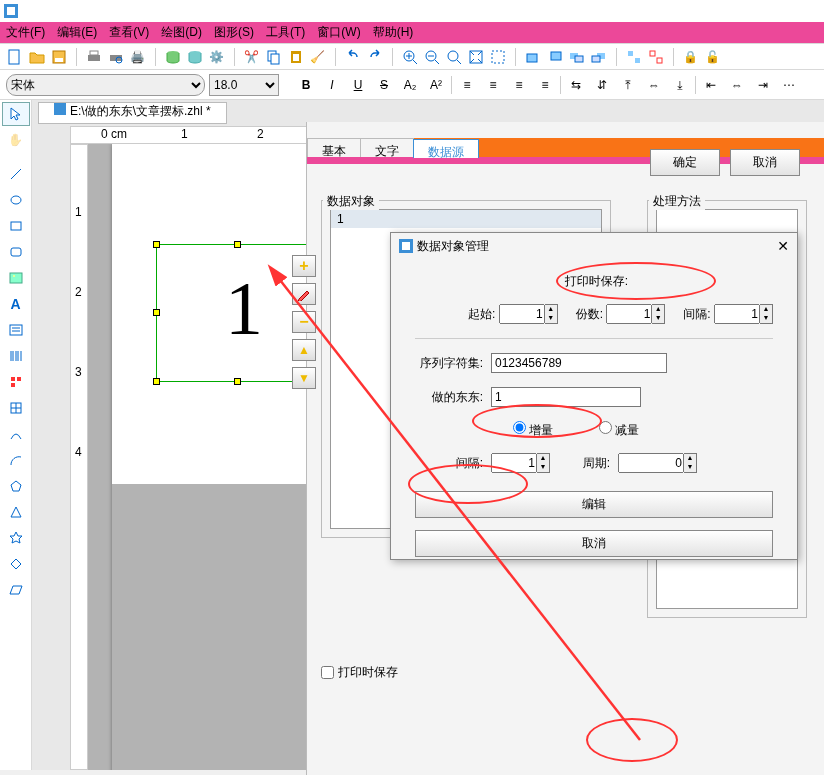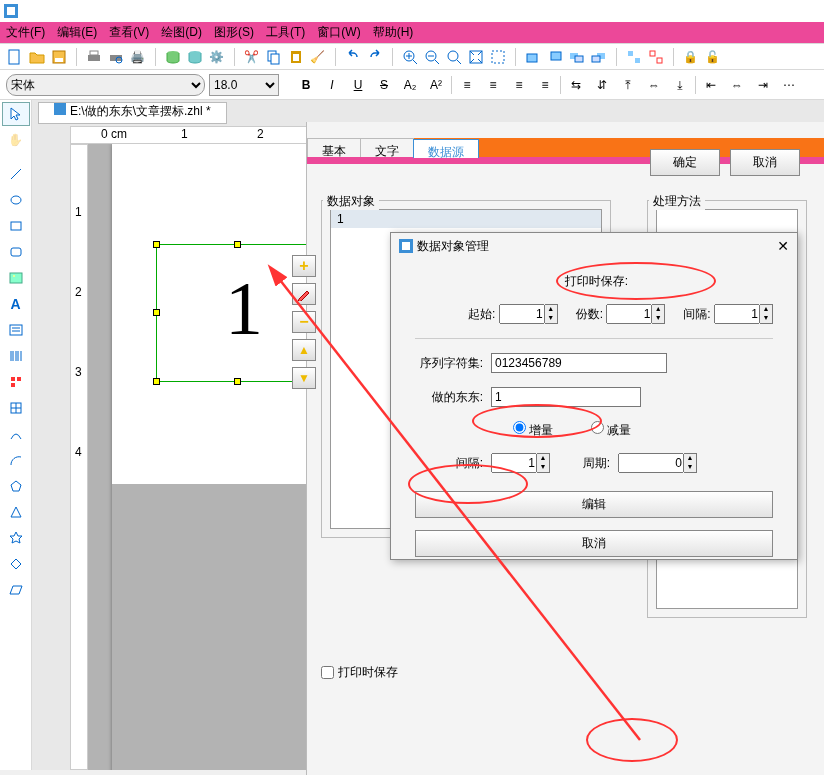--- a/index.html
+++ b/index.html
@@ -515,21 +515,21 @@
     </div>
     <div class="hr"></div>
     <div class="row">
         <label>序列字符集:</label>
       <input type="text" class="charset" value="0123456789" style="">
       </div>
     <div class="row">
         <label>做的东东:</label>
       <input type="text" class="startstr" value="1" style="">
       </div>
-    <div class="row" style="margin-left:70px;gap:10px">
+    <div class="row" style="margin-left:70px;gap:18px">
       <label><input type="radio" name="dir" checked="" style=""> <span>增量</span></label>
       <label><input type="radio" name="dir" style=""> <span>减量</span></label>
     </div>
     <div class="row">
         <label>间隔:</label>
       <span class="spinwrap">
           <input class="spin" value="1" style="">
           <span class="spinbtns">
             <div>▲</div>
             <div>▼</div>

